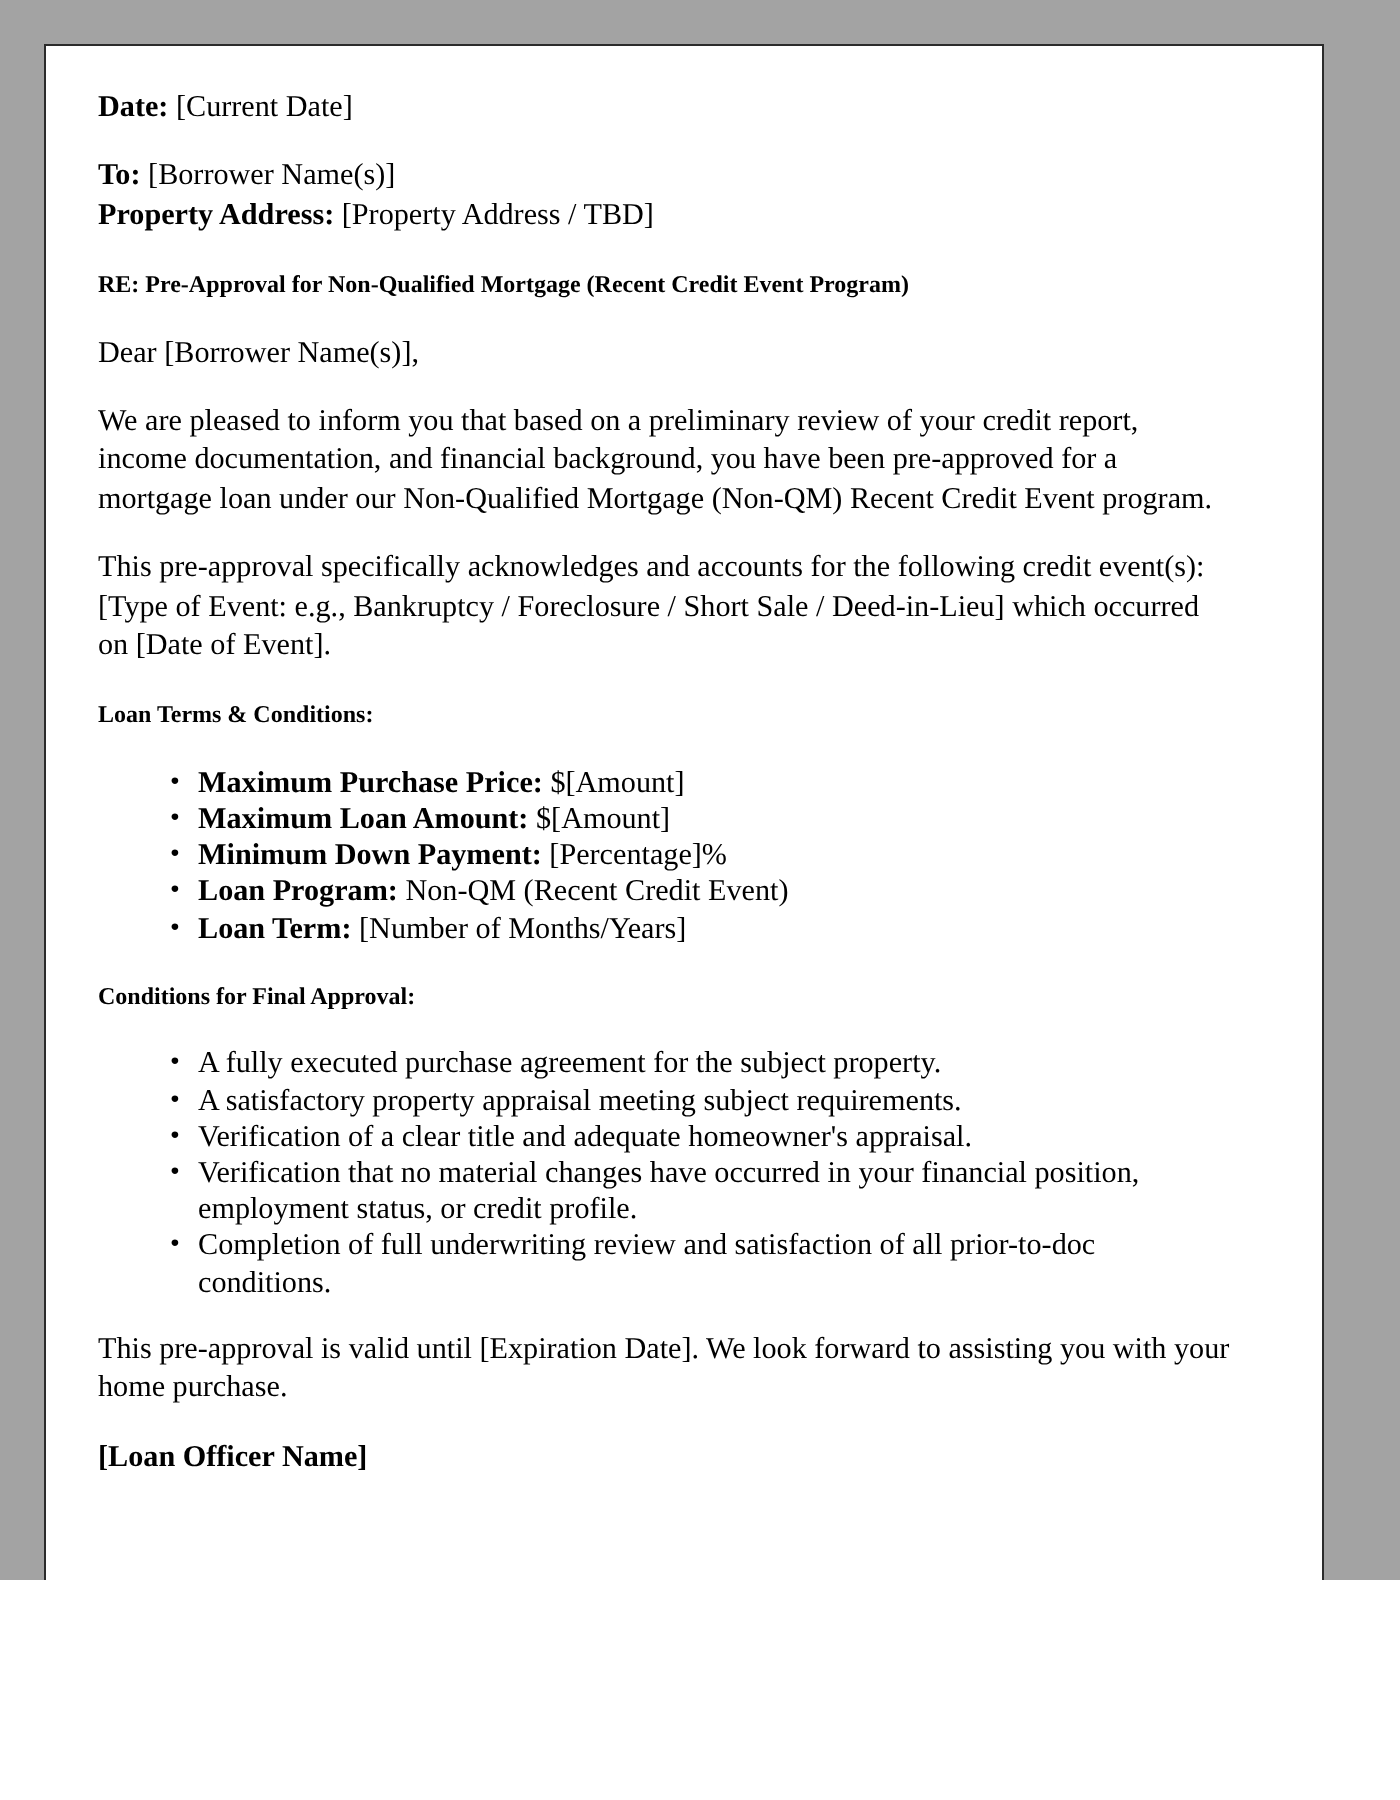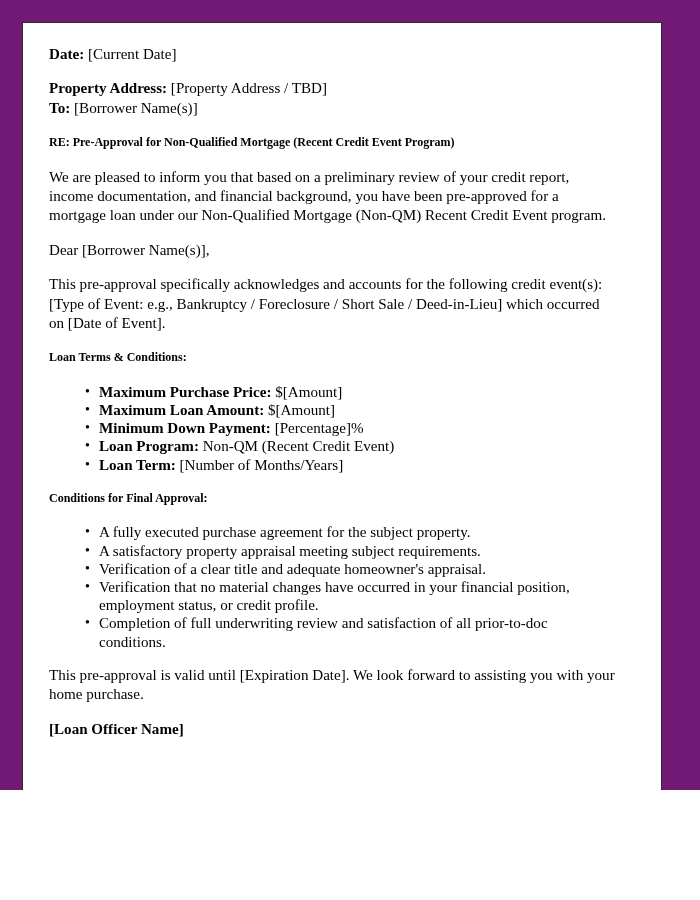--- a/index.html
+++ b/index.html
@@ -11,21 +11,21 @@
     width: 700px;
     height: 900px;
     overflow: hidden;
     font-family: "Liberation Serif", "DejaVu Serif", serif;
     color: #000000;
   }
   .page-canvas {
     position: relative;
     width: 700px;
     height: 900px;
-    background: #701a75;
+    background: #a3a3a3;
   }
   .page-sheet {
     position: absolute;
     left: 22px;
     top: 22px;
     width: 640px;
     height: 790px;
     border: 1.3px solid #2b2b2b;
     box-sizing: border-box;
     background: #ffffff;
@@ -107,32 +107,32 @@
 <div class="page-canvas">
   <div class="page-sheet">
     <div class="doc-body">
 
       <div class="line-block">
         <span class="b">Date:</span><span> [Current Date]</span>
       </div>
 
       <div class="line-block">
         <div>
-          <span class="b">Property Address:</span><span> [Property Address / TBD]</span>
+          <span class="b">To:</span><span> [Borrower Name(s)]</span>
         </div>
         <div>
-          <span class="b">To:</span><span> [Borrower Name(s)]</span>
+          <span class="b">Property Address:</span><span> [Property Address / TBD]</span>
         </div>
       </div>
 
       <div class="heading">RE: Pre-Approval for Non-Qualified Mortgage (Recent Credit Event Program)</div>
 
+      <div class="para">Dear [Borrower Name(s)],</div>
+
       <div class="para">We are pleased to inform you that based on a preliminary review of your credit report, income documentation, and financial background, you have been pre-approved for a mortgage loan under our Non-Qualified Mortgage (Non-QM) Recent Credit Event program.</div>
-
-      <div class="para">Dear [Borrower Name(s)],</div>
 
       <div class="para">This pre-approval specifically acknowledges and accounts for the following credit event(s): [Type of Event: e.g., Bankruptcy / Foreclosure / Short Sale / Deed-in-Lieu] which occurred on [Date of Event].</div>
 
       <div class="heading">Loan Terms &amp; Conditions:</div>
 
       <ul class="doc-list">
         <li><span class="b">Maximum Purchase Price:</span><span> $[Amount]</span></li>
         <li><span class="b">Maximum Loan Amount:</span><span> $[Amount]</span></li>
         <li><span class="b">Minimum Down Payment:</span><span> [Percentage]%</span></li>
         <li><span class="b">Loan Program:</span><span> Non-QM (Recent Credit Event)</span></li>

